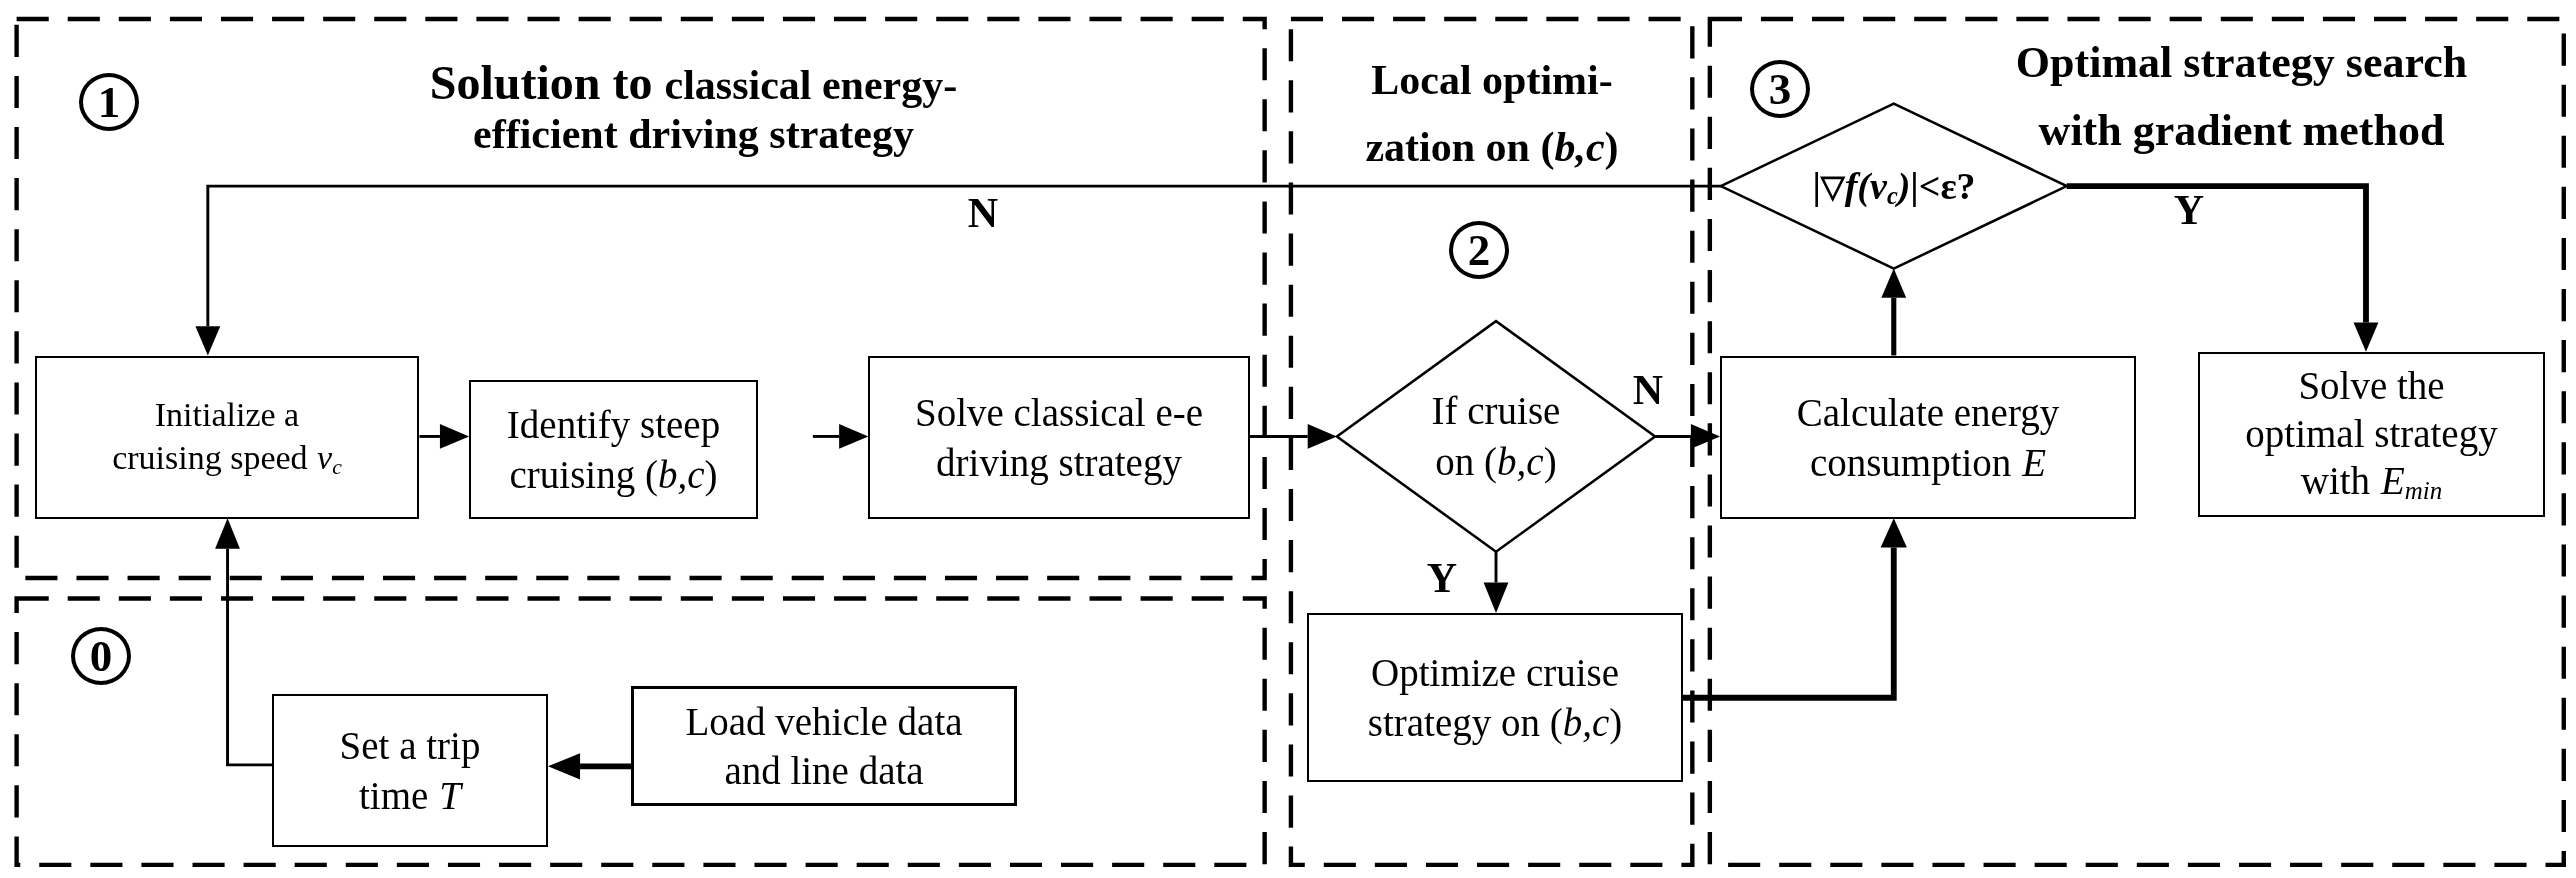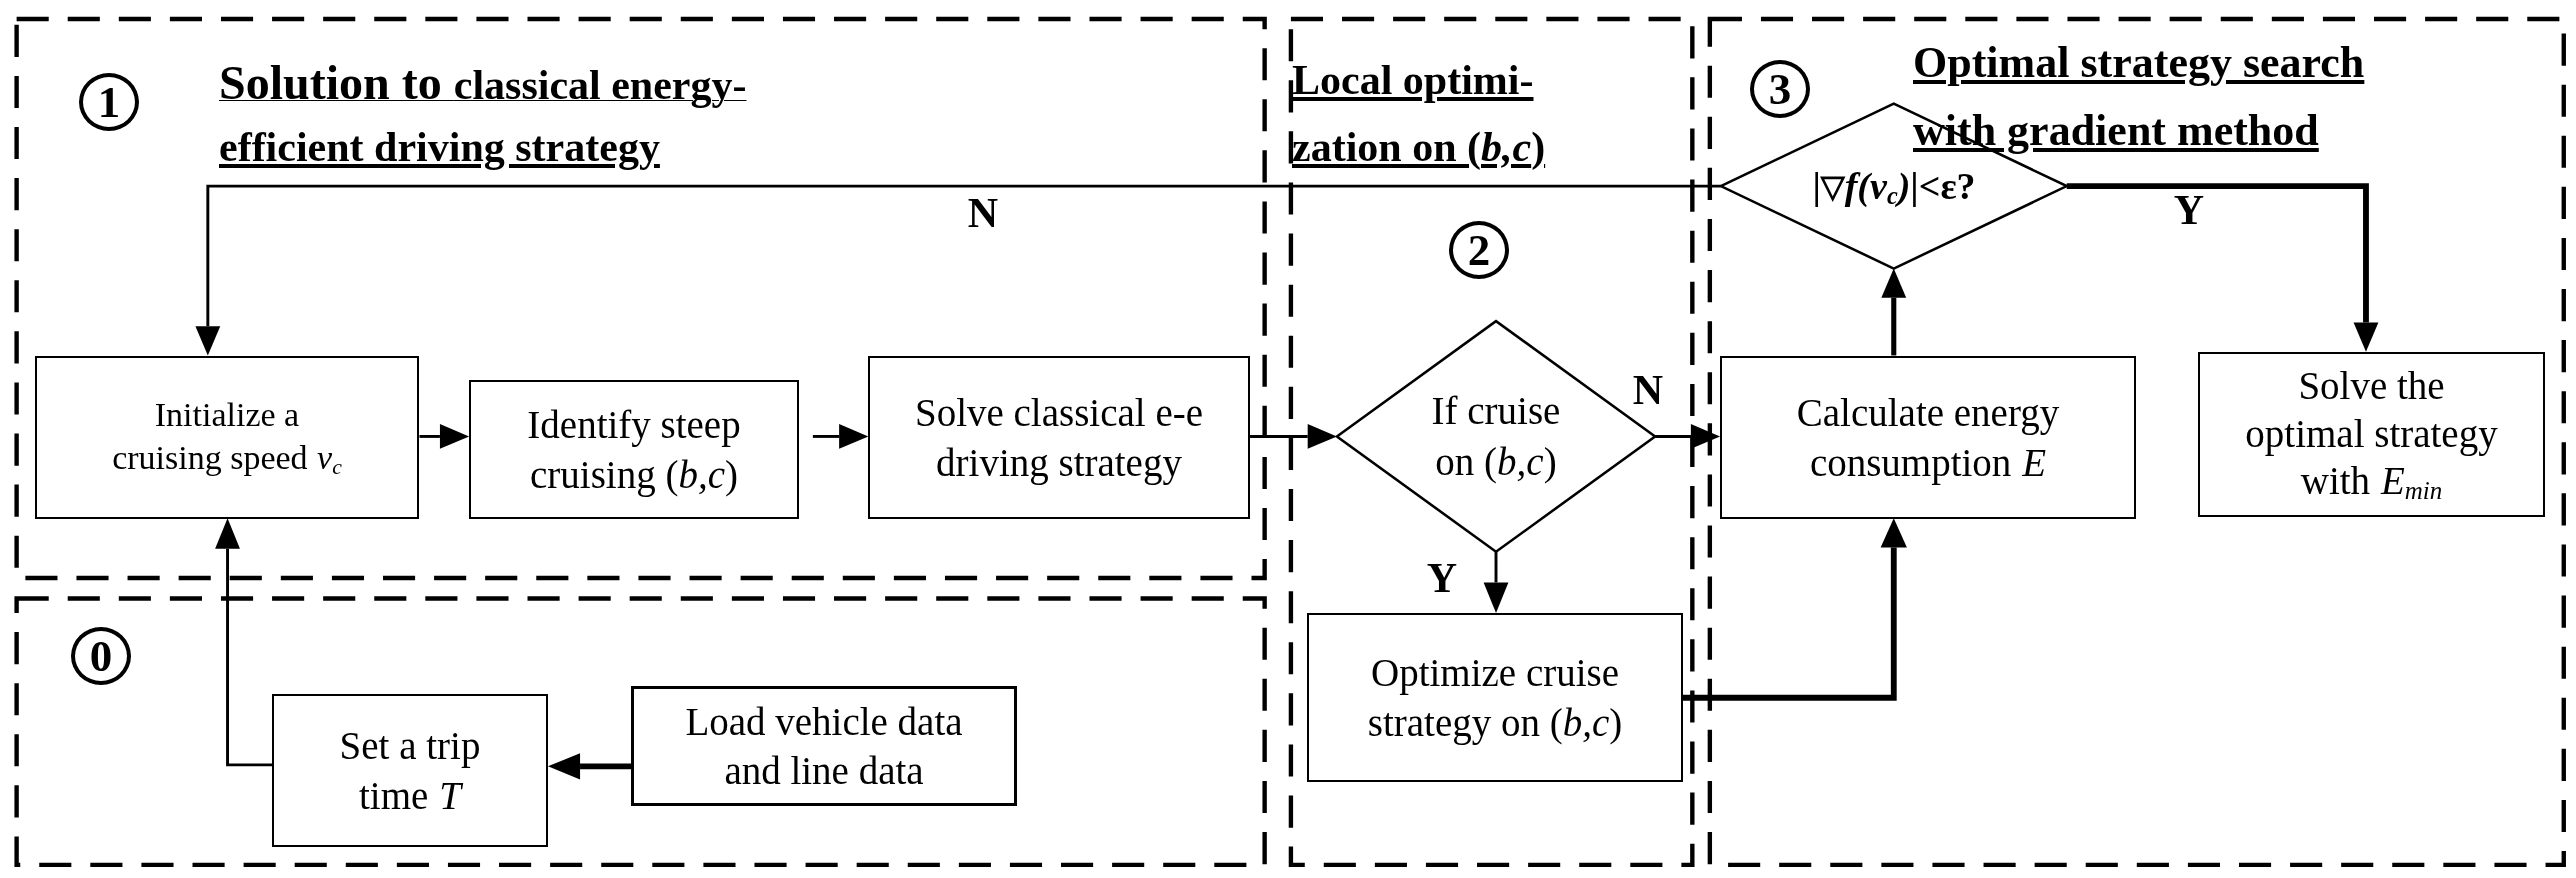--- a/index.html
+++ b/index.html
@@ -23,21 +23,21 @@
     text-align: center;
     font-size: 39px; line-height: 1.26;
   }
   .dtext {
     position: absolute;
     display: flex; flex-direction: column;
     align-items: center; justify-content: center;
     text-align: center;
     font-size: 39px; line-height: 1.3;
   }
-  .title { position: absolute; font-weight: bold; text-decoration: underline; }
+  .title { position: absolute; text-align: center; font-weight: bold; }
   .t-big   { font-size: 48px; }
   .t-small { font-size: 42px; }
   .circle {
     position: absolute;
     border: 4.4px solid #000; border-radius: 50%;
     display: flex; align-items: center; justify-content: center;
     font-weight: bold; font-size: 45px; line-height: 1;
     background: #fff;
   }
   .lbl {
@@ -99,21 +99,21 @@
     <polygon points="2357,255 2594,142 2831,255 2594,368" fill="#fff" stroke="#000" stroke-width="3.5"></polygon>
   </svg>
 
   <div class="circle" style="left:79px; top:73px; width:60px; height:58px;">
     <span>1</span>
   </div>
   <div class="title" style="left:219px; top:55px; width:949px;">
     <div>
       <span class="t-big">Solution to </span><span class="t-small">classical energy-</span>
     </div>
-    <div class="t-small" style="margin-top:13px;">efficient driving strategy</div>
+    <div class="t-small" style="">efficient driving strategy</div>
   </div>
 
   <div class="circle" style="left:1449px; top:221px; width:60px; height:58px;">
     <span>2</span>
   </div>
   <div class="title t-small" style="left:1292px; top:47px; width:400px; line-height:1.6;">
     <div>Local optimi-</div>
     <div>
       <span>zation on (</span><span class="var">b,c</span><span>)</span>
     </div>
@@ -131,21 +131,21 @@
     <span>0</span>
   </div>
 
   <div class="box" style="left:35px; top:356px; width:384px; height:163px; font-size:34px;">
     <div>Initialize a</div>
     <div>
       <span>cruising speed</span><span class="var gap">v</span><span class="sub">c</span>
     </div>
   </div>
 
-  <div class="box" style="left:469px; top:380px; width:330px; height:139px;">
+  <div class="box" style="left:469px; top:380px; width:289px; height:139px;">
     <div>Identify steep</div>
     <div>
       <span>cruising (</span><span class="var">b,c</span><span>)</span>
     </div>
   </div>
 
   <div class="box" style="left:868px; top:356px; width:382px; height:163px;">
     <div>Solve classical e-e</div>
     <div>driving strategy</div>
   </div>

